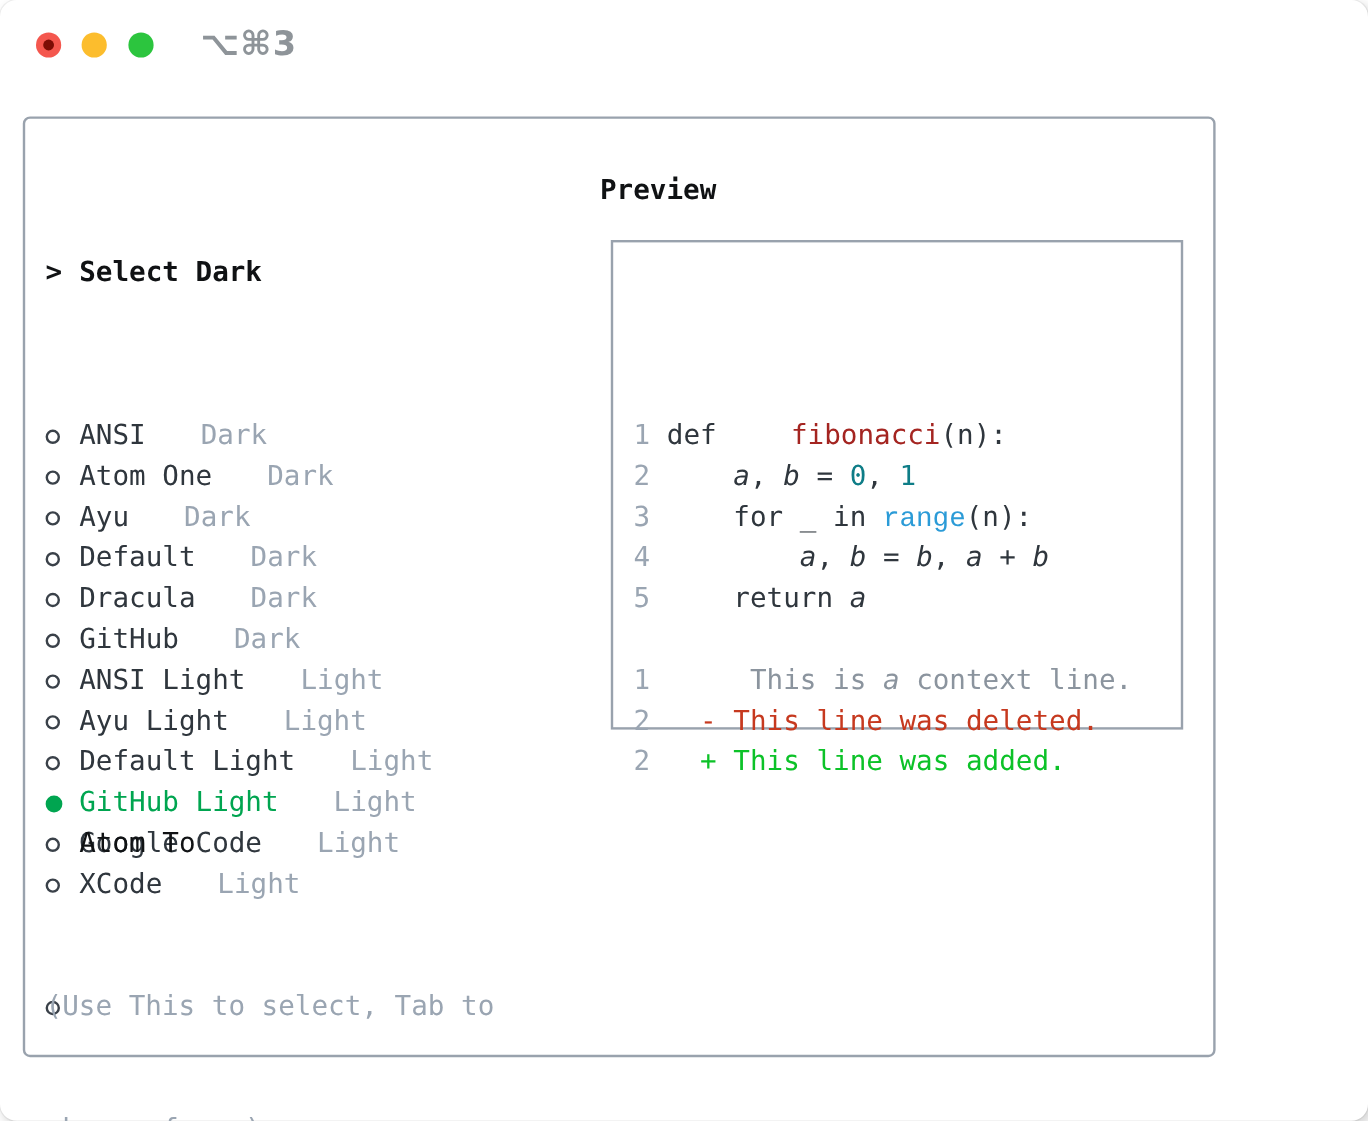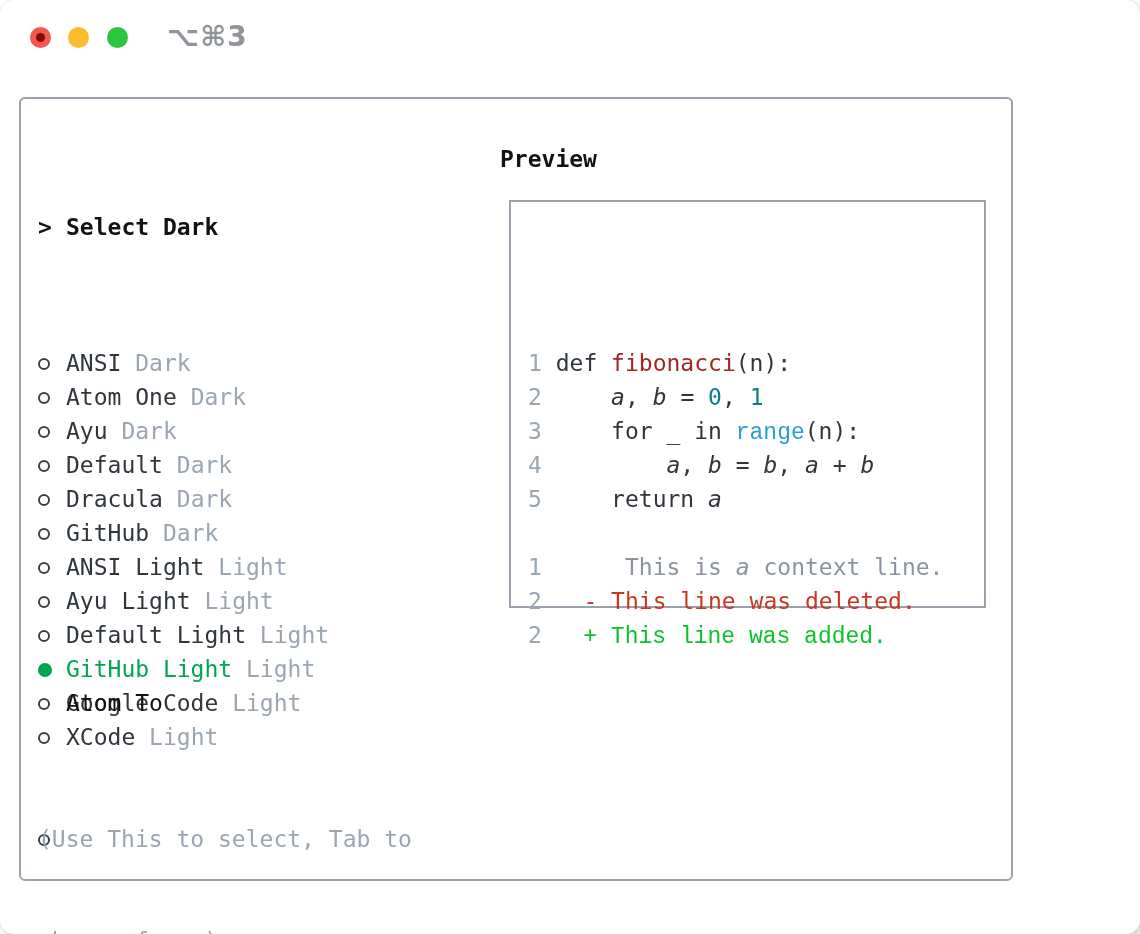--- a/index.html
+++ b/index.html
@@ -30,42 +30,42 @@
     border:2px solid var(--border); border-radius:6px; background:#fff;}
   .mono{font-size:23px; line-height:34px; white-space:pre;}
   .row{height:34px; display:flex; align-items:center; white-space:pre;}
   .cell-icon{display:inline-flex; width:28px; align-items:center;}
   .dot{width:12px; height:12px; border-radius:50%; border:2px solid #3a4149; margin-top:2px;}
   .dot.filled{width:14px; height:14px; border:none; background:var(--sel-green);}
   .hdr{color:var(--header-black); font-weight:bold;}
   .hdr-prefix{display:inline-block; width:28px; color:var(--header-black); font-weight:bold;}
   .name{color:var(--text-dark);}
   .name.selected{color:var(--sel-green);}
-  .variant{color:var(--muted);}
+  .variant{color:var(--muted);margin-left:32px;}
   .plainhdr{color:var(--header-black);}
   .indent{display:inline-block; width:28px;}
   
   #theme-list{position:absolute; left:38px; top:142px;}
   #apply-block{position:absolute; left:38px; top:618px;}
   #hint-block{position:absolute; left:38px; top:754px; color:var(--muted);}
   #preview-label{position:absolute; left:500px; top:142px; height:34px; line-height:34px;}
   #preview-box{position:absolute; left:509px; top:200px; width:477px; height:408px;
     border:2px solid var(--border); background:#fff;}
   #code{position:absolute; left:17px; top:42px;}
   .cline{height:34px; white-space:pre;}
   .lnum{color:var(--muted);}
   .tok-plain{color:var(--text-dark);}
-  .tok-func{color:var(--func-red);}
+  .tok-func{color:var(--func-red);margin-left:48px;}
   .tok-var{color:var(--text-dark); font-style:italic;}
   .tok-num{color:var(--num-teal);}
   .tok-builtin{color:var(--builtin-blue);font-family:Liberation Mono, monospace;}
   .tok-ctx{color:var(--ctx-gray);}
   .tok-ctxvar{color:var(--ctx-gray); font-style:italic;}
   .tok-del{color:var(--del-red);}
-  .tok-add{color:var(--add-green);font-family:Liberation Mono, monospace;}
+  .tok-add{color:var(--add-green);}
 </style>
 </head>
 <body>
 
 <div class="window">
 
   <span class="tl-btn tl-close">
     <span class="tl-inner"></span>
   </span>
   <span class="tl-btn tl-min"></span>

